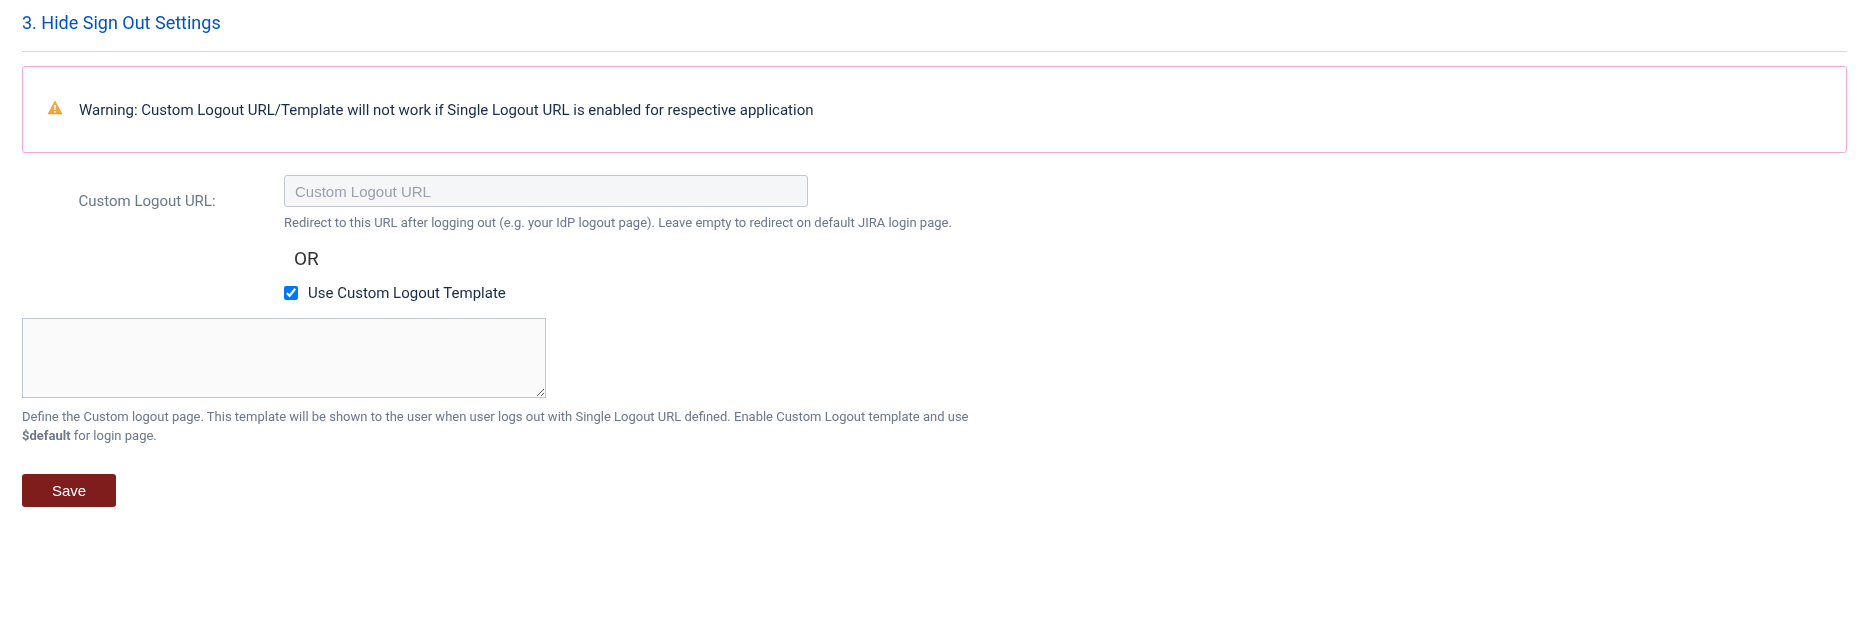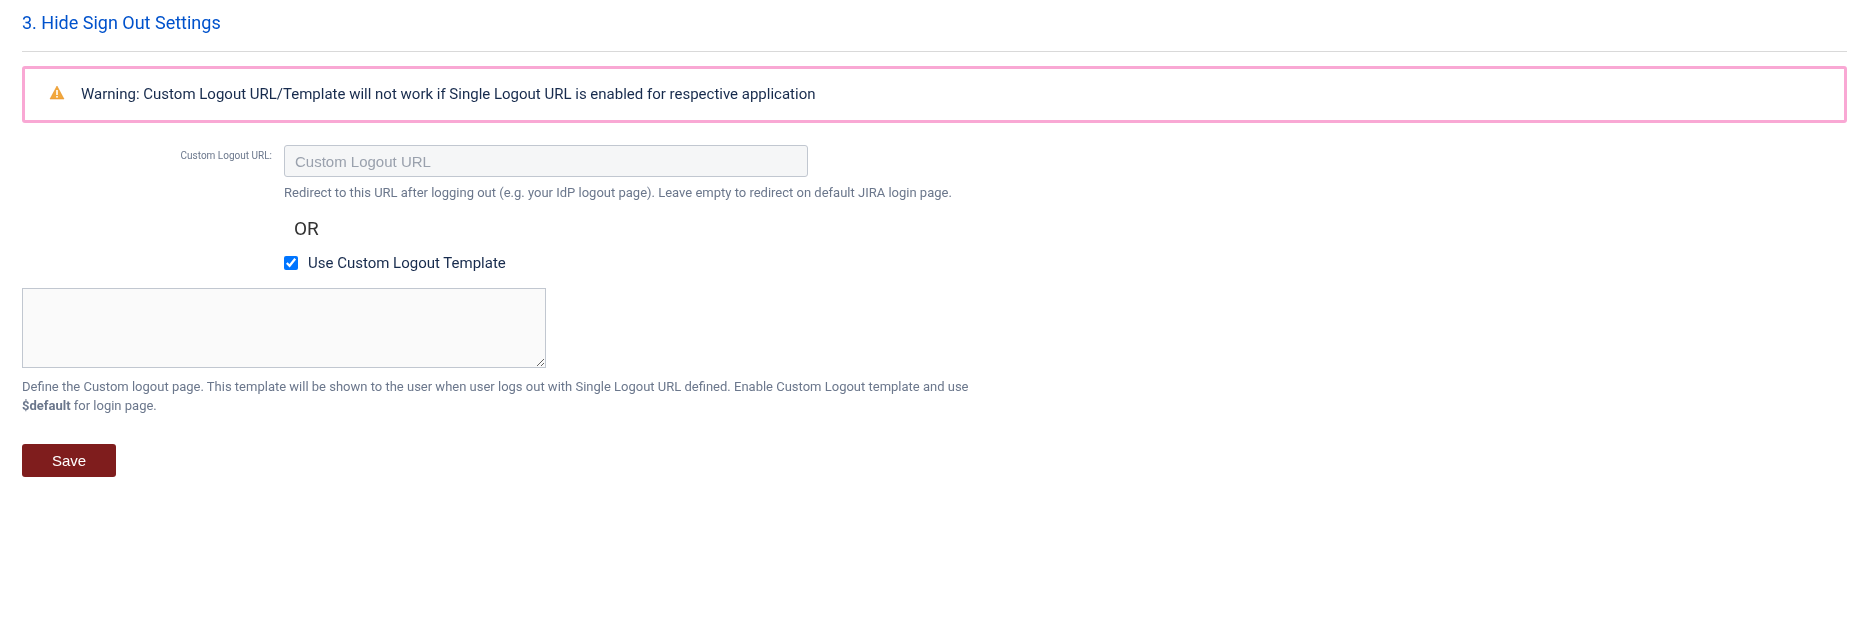--- a/index.html
+++ b/index.html
@@ -12,48 +12,49 @@
   }
   .section-title {
     color: #0052CC;
     font-size: 18px;
     font-weight: 400;
     padding-bottom: 18px;
     border-bottom: 1px solid #d9d9d9;
     margin-bottom: 14px;
   }
   .warning-box {
-    border: 3px solid #f9a8d4;
+    border: 1px solid #f9a8d4;
     background: #fff;
     border-radius: 3px;
-    padding: 16px 24px;
+    padding: 33px 24px;
     display: flex;
-    align-items: flex-start;
+    align-items: center;
     gap: 16px;
     margin-bottom: 22px;
   }
   .warning-icon {
     flex: none;
   }
   .warning-text {
     font-size: 15px;
     color: #172B4D;
   }
   .form-row {
     display: flex;
     align-items: flex-start;
     margin-bottom: 6px;
   }
   .label-col {
     width: 262px;
-    text-align: right;
+    text-align: center;
     padding-right: 12px;
     padding-top: 5px;
     color: #6B778C;
-    font-size: 10px;
+    font-size: 15px;
+    margin-top: 12px;
   }
   .field-col {
     flex: 1;
     max-width: 980px;
   }
   .text-input {
     width: 524px;
     height: 32px;
     border: 1px solid #c1c7d0;
     border-radius: 3px;

